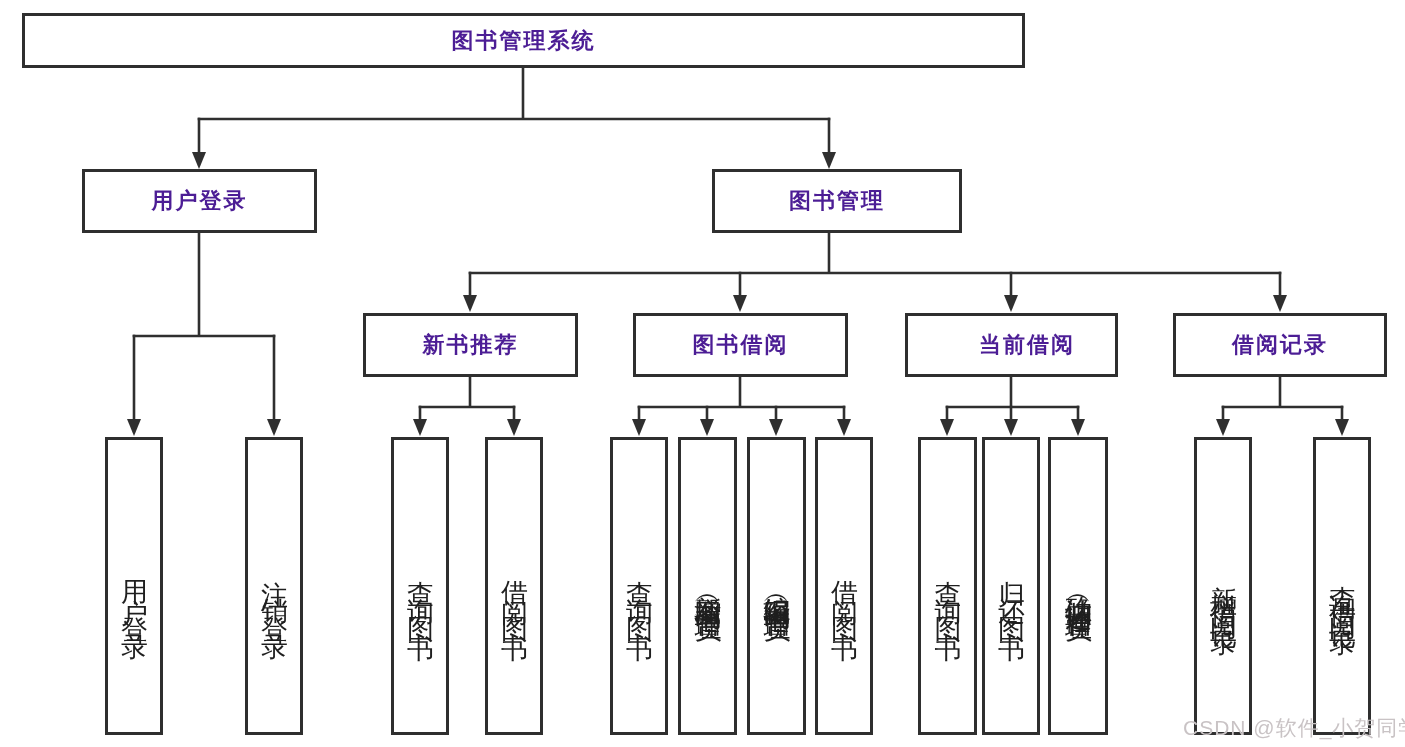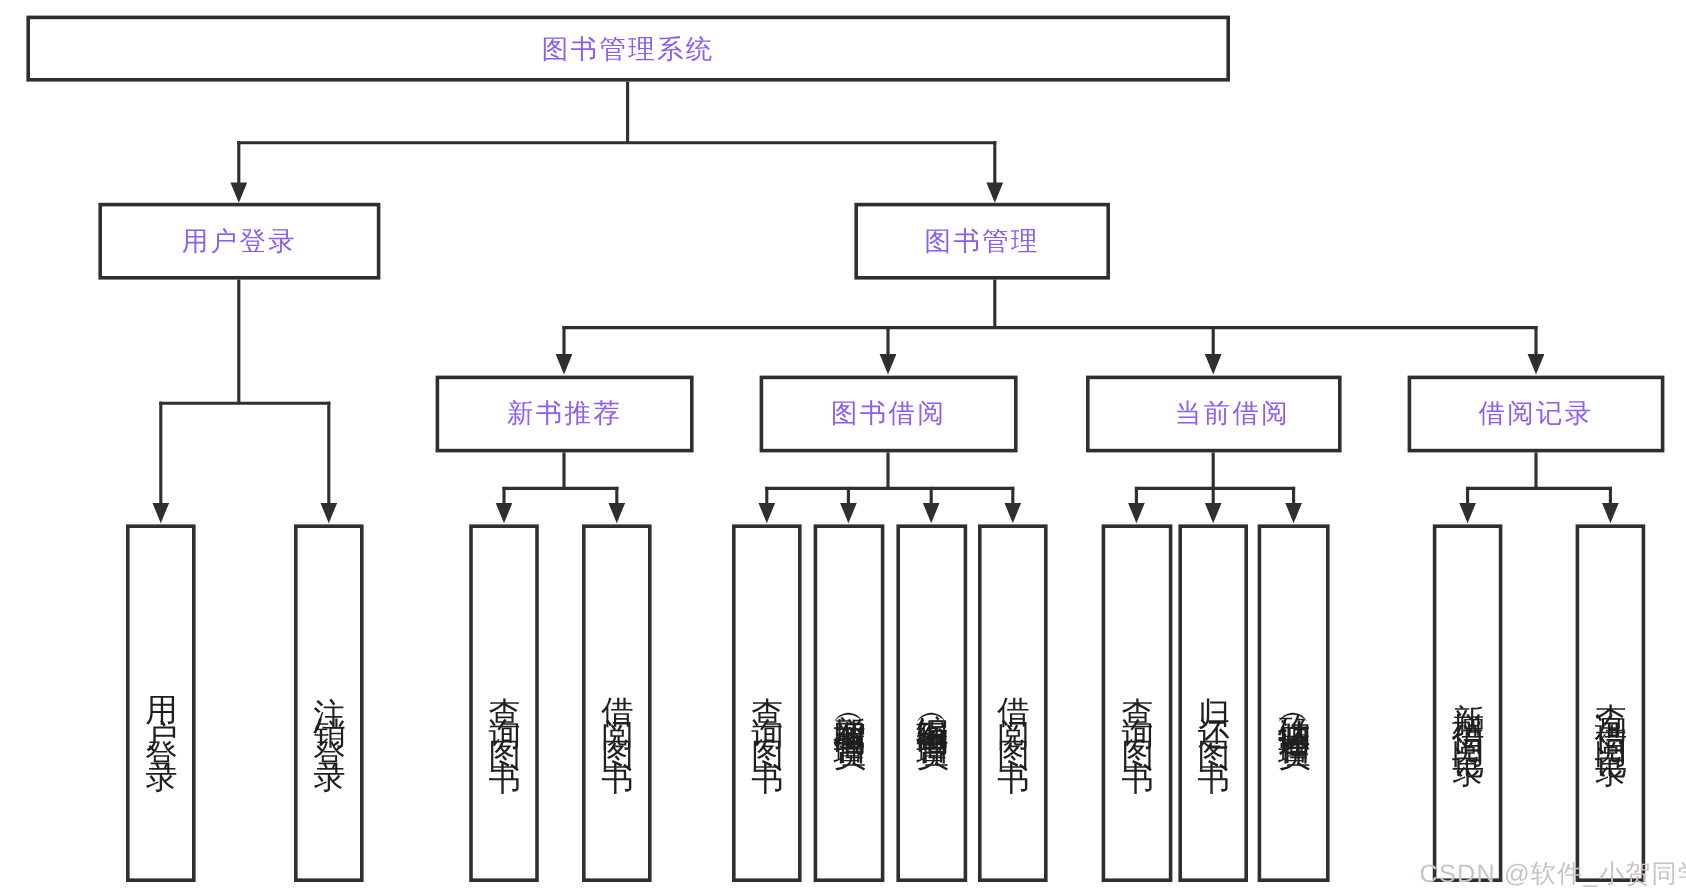--- a/index.html
+++ b/index.html
@@ -5,21 +5,21 @@
   html,body{margin:0;padding:0;background:#ffffff;}
   .stage{
     position:relative;width:1405px;height:747px;background:#ffffff;overflow:hidden;
     font-family:"Liberation Sans","DejaVu Sans",sans-serif;color:#1f1f1f;
   }
   .connectors{position:absolute;left:0;top:0;width:1405px;height:747px;}
   .box{
     position:absolute;box-sizing:border-box;background:#ffffff;
     border:3px solid #2f2f2f;display:flex;align-items:center;justify-content:center;
   }
-  .hlabel{font-size:22px;letter-spacing:2px;white-space:nowrap;color:#8b5cf6;}
+  .hlabel{font-size:22px;letter-spacing:2px;white-space:nowrap;color:#4c1d95;font-weight:bold;}
   .root{border-width:3px;}
   .vbox{width:58px;height:298px;top:437px;}
   .vtext{
     writing-mode:vertical-rl;text-orientation:mixed;
     font-size:27px;line-height:1;color:#1f1f1f;white-space:nowrap;
   }
   .sp4 .vtext{letter-spacing:18px;margin-top:18px;}
   .sp6 .vtext{letter-spacing:9px;margin-top:9px;}
   .sp9 .vtext{letter-spacing:3px;margin-top:3px;}
   .watermark{
@@ -75,21 +75,21 @@
     </g>
   </svg>
 
   <div class="box root" style="left:22px;top:13px;width:1003px;height:55px;">
     <span class="hlabel">图书管理系统</span>
   </div>
 
   <div class="box" style="left:82px;top:169px;width:235px;height:64px;">
     <span class="hlabel">用户登录</span>
   </div>
-  <div class="box" style="left:712px;top:169px;width:213px;height:64px;">
+  <div class="box" style="left:712px;top:169px;width:250px;height:64px;">
     <span class="hlabel">图书管理</span>
   </div>
 
   <div class="box" style="left:363px;top:313px;width:215px;height:64px;align-items:center;">
     <span class="hlabel">新书推荐</span>
   </div>
   <div class="box" style="left:633px;top:313px;width:215px;height:64px;">
     <span class="hlabel">图书借阅</span>
   </div>
   <div class="box" style="left:905px;top:313px;width:213px;height:64px;padding-left:31px;">

